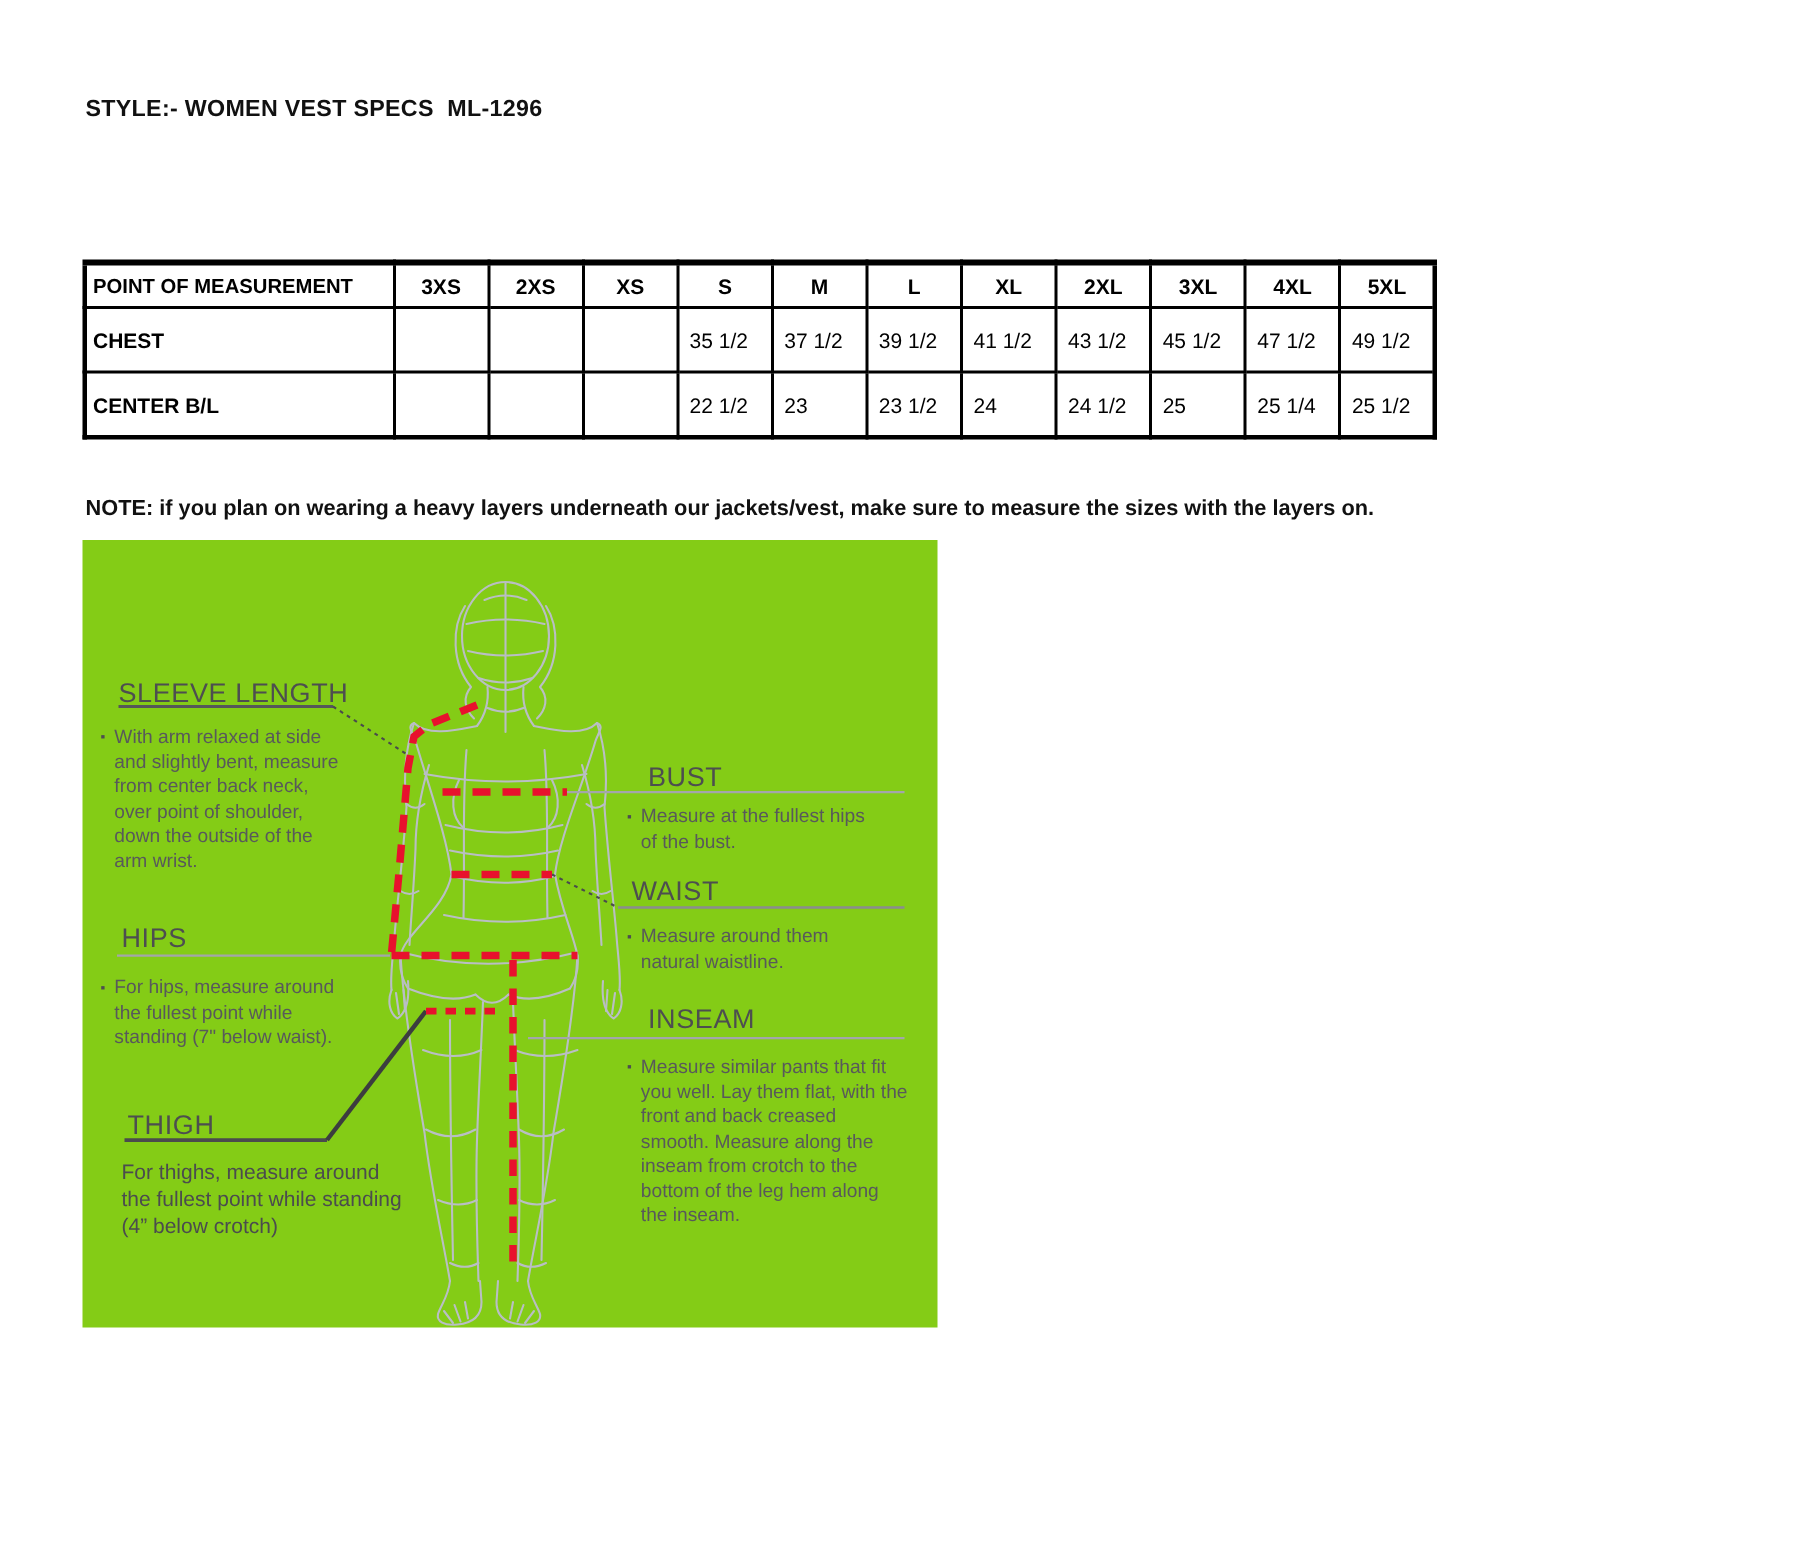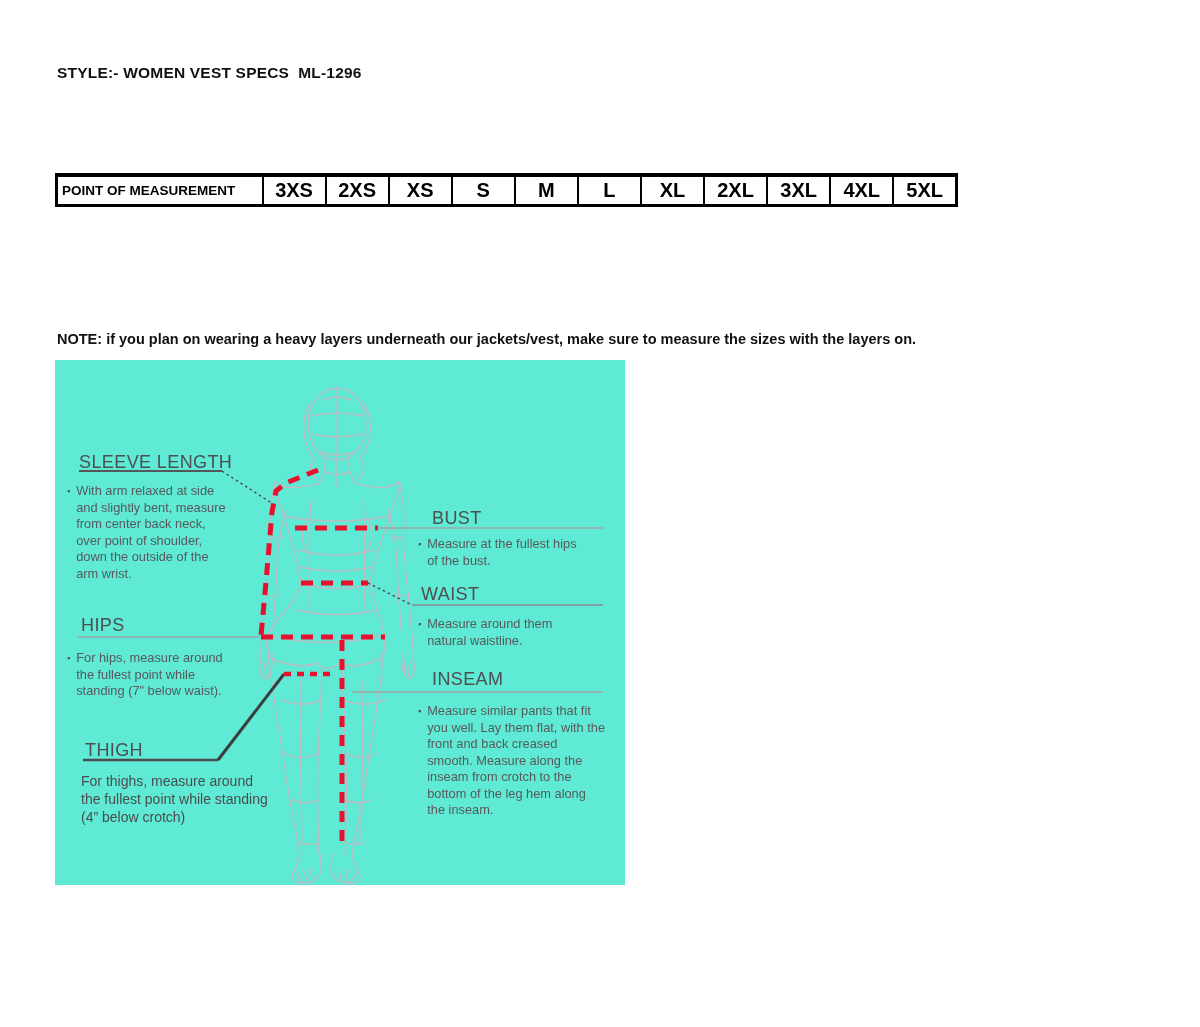--- a/index.html
+++ b/index.html
@@ -10,34 +10,34 @@
   .page-title{
     position:absolute;left:57px;top:64px;font-size:15.5px;font-weight:bold;
     letter-spacing:.2px;white-space:pre;color:#111;
   }
   
   table.size-table{
     position:absolute;left:55px;top:173px;width:903px;border-collapse:collapse;
     table-layout:fixed;border:3px solid #000;border-top-width:4px;
   }
   .size-table th,.size-table td{
-    border:2px solid #000;font-size:20px;overflow:hidden;white-space:nowrap;
+    border:2px solid #000;font-size:14px;overflow:hidden;white-space:nowrap;
   }
   .size-table th{height:27px;font-weight:bold;text-align:center;padding:0 2px;margin-left:11px;}
   .size-table th.col-label{text-align:left;padding-left:4px;font-size:13.5px;}
   .size-table td{height:39px;font-weight:normal;text-align:left;padding-left:7px;vertical-align:middle;}
   .size-table td.row-label{font-weight:bold;padding-left:4px;}
   
   .note-text{
     position:absolute;left:57px;top:313px;font-size:14.5px;font-weight:bold;
     white-space:nowrap;color:#111;margin-top:18px;
   }
   
   .diagram{
-    position:absolute;left:55px;top:360px;width:570px;height:525px;background:#5eead4;
+    position:absolute;left:55px;top:360px;width:570px;height:525px;background:#84cc16;
   }
   .diagram svg{position:absolute;left:0;top:0;}
   .d-head{
     position:absolute;font-size:18px;color:#4d4e50;letter-spacing:.4px;white-space:nowrap;
   }
   .d-para{
     position:absolute;display:flex;gap:6px;font-size:12.8px;line-height:16.5px;color:#58595b;
   }
   .d-para .bullet{flex:0 0 auto;font-size:9px;line-height:16.5px;color:#4d4e50;}
   .d-para .ptext{flex:1 1 auto;}
@@ -71,20 +71,48 @@
       <th>XS</th>
       <th>S</th>
       <th>M</th>
       <th>L</th>
       <th>XL</th>
       <th>2XL</th>
       <th>3XL</th>
       <th>4XL</th>
       <th>5XL</th>
     </tr>
+    <tr>
+      <td class="row-label">CHEST</td>
+      <td></td>
+      <td></td>
+      <td></td>
+      <td>35 1/2</td>
+      <td>37 1/2</td>
+      <td>39 1/2</td>
+      <td>41 1/2</td>
+      <td>43 1/2</td>
+      <td>45 1/2</td>
+      <td>47 1/2</td>
+      <td>49 1/2</td>
+    </tr>
+    <tr>
+      <td class="row-label">CENTER B/L</td>
+      <td></td>
+      <td></td>
+      <td></td>
+      <td>22 1/2</td>
+      <td>23</td>
+      <td>23 1/2</td>
+      <td>24</td>
+      <td>24 1/2</td>
+      <td>25</td>
+      <td>25 1/4</td>
+      <td>25 1/2</td>
+    </tr>
   </tbody>
 </table>
 
 <div class="note-text">NOTE: if you plan on wearing a heavy layers underneath our jackets/vest, make sure to measure the sizes with the layers on.</div>
 
 <div class="diagram">
   <svg width="570" height="525" viewBox="0 0 570 525">
 
     <g fill="none" stroke-width="1.4" stroke-linecap="round" stroke-linejoin="round" stroke="#b9bec4">
       <ellipse cx="282" cy="64" rx="29" ry="36"></ellipse>

